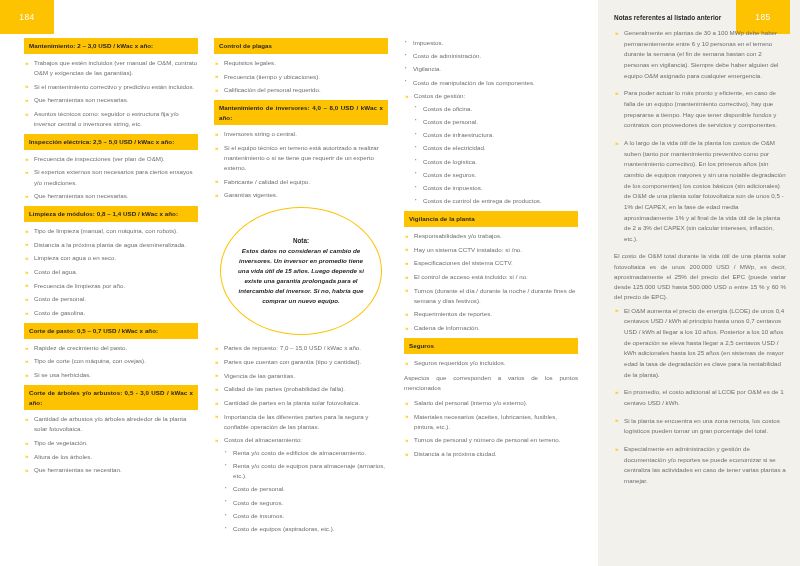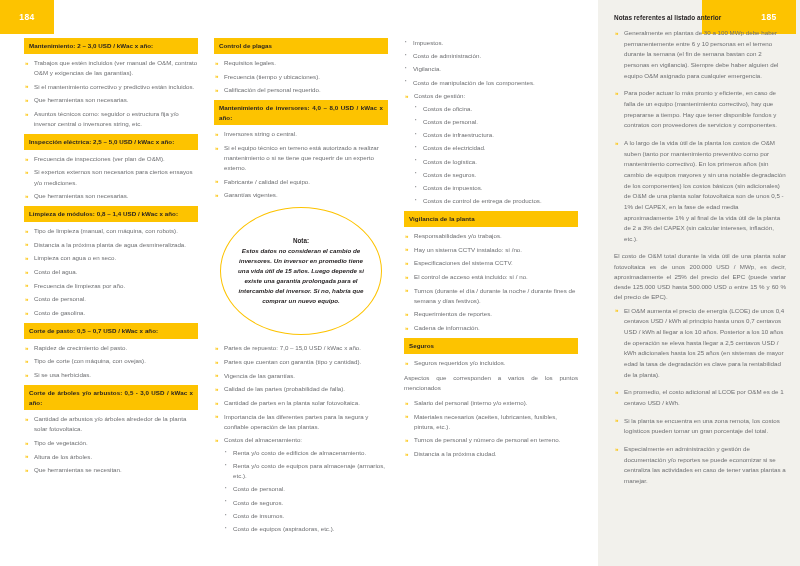--- a/index.html
+++ b/index.html
@@ -16,26 +16,26 @@
   #spread{position:absolute;inset:0;display:flex;}
   .page-left{position:relative;width:598px;height:566px;background:#ffffff;}
   .page-right{position:relative;width:202px;height:566px;background:#f2f1ec;}
 
   
   .folio{
     position:absolute;top:0;
     width:54px;height:34px;
     background:#fdc300;
     color:#ffffff;
-    font-size:8.5px;font-weight:700;
+    font-size:8.5px;font-weight:400;
     letter-spacing:.4px;
     display:flex;align-items:center;justify-content:center;
   }
   .folio-left{left:0;}
-  .folio-right{right:4px;padding-left:40px;}
+  .folio-right{right:10px;}
 
   
   #cols{
     position:absolute;
     left:24px;top:38px;
     width:556px;height:504px;
     display:flex;
     gap:16px;
     align-items:flex-start;
   }

